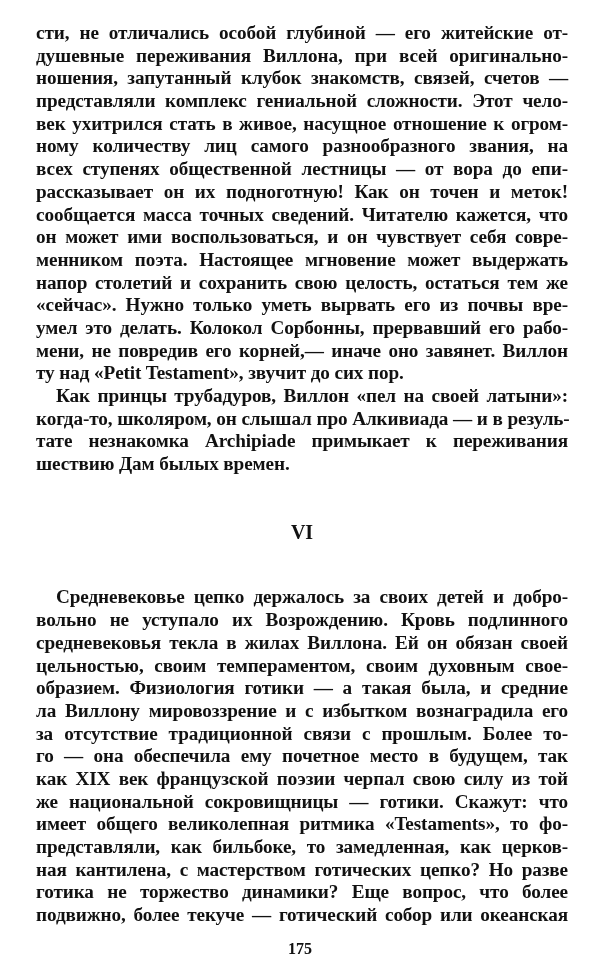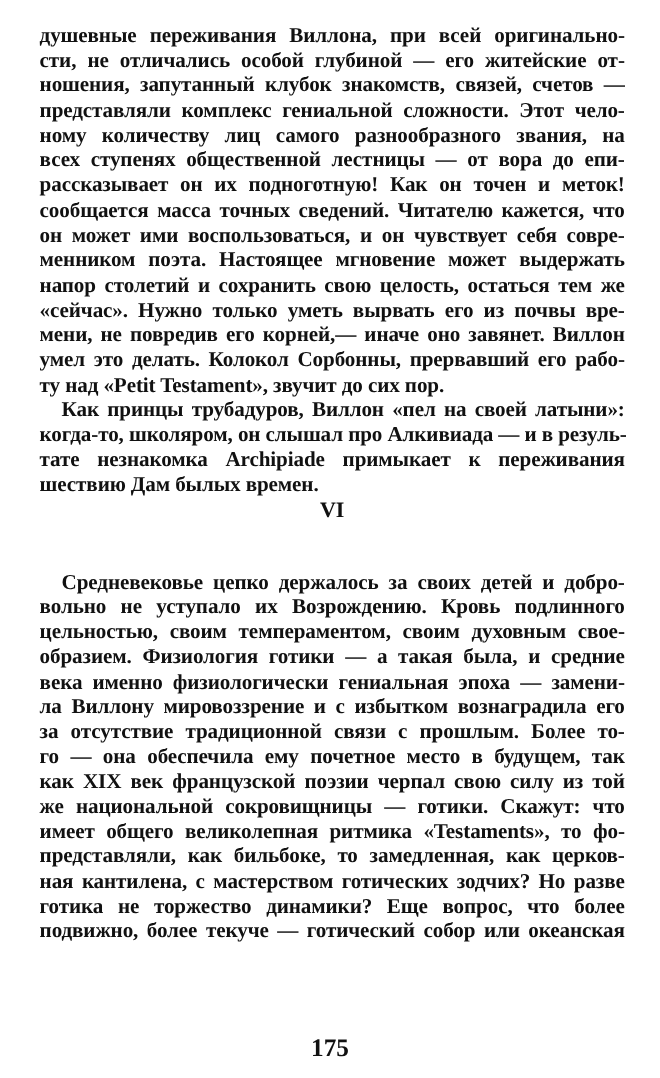--- a/index.html
+++ b/index.html
@@ -11,70 +11,71 @@
   .page { position: absolute; left: 36px; top: 22px; width: 532px; }
   .line {
     height: 22.7px; line-height: 22.7px; font-size: 19.2px;
     white-space: nowrap; text-align: justify; text-align-last: justify;
     letter-spacing: -0.1px; font-weight: 600;
   }
   .line.last { text-align-last: left; }
   .line.indent { padding-left: 20px; }
   .heading {
     text-align: center; font-weight: bold; font-size: 20px;
-    height: 22.7px; line-height: 22.7px; margin-bottom: 43px;
+    height: 22.7px; line-height: 22.7px; margin-top: 45px; margin-bottom: 43px;
   }
   .page-number {
     position: absolute; left: 0; width: 600px; top: 940px;
-    text-align: center; font-size: 23px; font-weight: 600;
+    text-align: center; font-size: 16px; font-weight: 600;
   }
 </style>
 </head>
 <body>
 
 <div class="page">
   <div id="before">
       <div>
+        <div class="line">сти, не отличались особой глубиной — его житейские от-</div>
         <div class="line">душевные переживания Виллона, при всей оригинально-</div>
-        <div class="line">сти, не отличались особой глубиной — его житейские от-</div>
         <div class="line">ношения, запутанный клубок знакомств, связей, счетов —</div>
         <div class="line">представляли комплекс гениальной сложности. Этот чело-</div>
+        <div class="line">век ухитрился стать в живое, насущное отношение к огром-</div>
         <div class="line">ному количеству лиц самого разнообразного звания, на</div>
         <div class="line">всех ступенях общественной лестницы — от вора до епи-</div>
         <div class="line">рассказывает он их подноготную! Как он точен и меток!</div>
         <div class="line">сообщается масса точных сведений. Читателю кажется, что</div>
         <div class="line">он может ими воспользоваться, и он чувствует себя совре-</div>
         <div class="line">менником поэта. Настоящее мгновение может выдержать</div>
         <div class="line">напор столетий и сохранить свою целость, остаться тем же</div>
         <div class="line">«сейчас». Нужно только уметь вырвать его из почвы вре-</div>
+        <div class="line">умел это делать. Колокол Сорбонны, прервавший его рабо-</div>
         <div class="line">мени, не повредив его корней,— иначе оно завянет. Виллон</div>
-        <div class="line">умел это делать. Колокол Сорбонны, прервавший его рабо-</div>
         <div class="line last">ту над «Petit Testament», звучит до сих пор.</div>
       </div>
       <div>
         <div class="line indent">Как принцы трубадуров, Виллон «пел на своей латыни»:</div>
         <div class="line">когда-то, школяром, он слышал про Алкивиада — и в резуль-</div>
         <div class="line">тате незнакомка Archipiade примыкает к переживания</div>
         <div class="line last">шествию Дам былых времен.</div>
       </div>
     </div>
   <div class="heading">VI</div>
   <div id="after">
       <div>
         <div class="line indent">Средневековье цепко держалось за своих детей и добро-</div>
         <div class="line">вольно не уступало их Возрождению. Кровь подлинного</div>
+        <div class="line">средневековья текла в жилах Виллона. Ей он обязан своей</div>
         <div class="line">цельностью, своим темпераментом, своим духовным свое-</div>
         <div class="line">образием. Физиология готики — а такая была, и средние</div>
-        <div class="line">века именно физиологически гениальная эпоха — замени-</div>
         <div class="line">ла Виллону мировоззрение и с избытком вознаградила его</div>
         <div class="line">за отсутствие традиционной связи с прошлым. Более то-</div>
         <div class="line">го — она обеспечила ему почетное место в будущем, так</div>
         <div class="line">как XIX век французской поэзии черпал свою силу из той</div>
         <div class="line">же национальной сокровищницы — готики. Скажут: что</div>
         <div class="line">имеет общего великолепная ритмика «Testaments», то фо-</div>
         <div class="line">представляли, как бильбоке, то замедленная, как церков-</div>
-        <div class="line">ная кантилена, с мастерством готических зодчих? Но разве</div>
+        <div class="line">ная кантилена, с мастерством готических цепко? Но разве</div>
         <div class="line">готика не торжество динамики? Еще вопрос, что более</div>
         <div class="line">подвижно, более текуче — готический собор или океанская</div>
       </div>
     </div>
 </div>
 <div class="page-number">175</div>
 
 </body></html>

